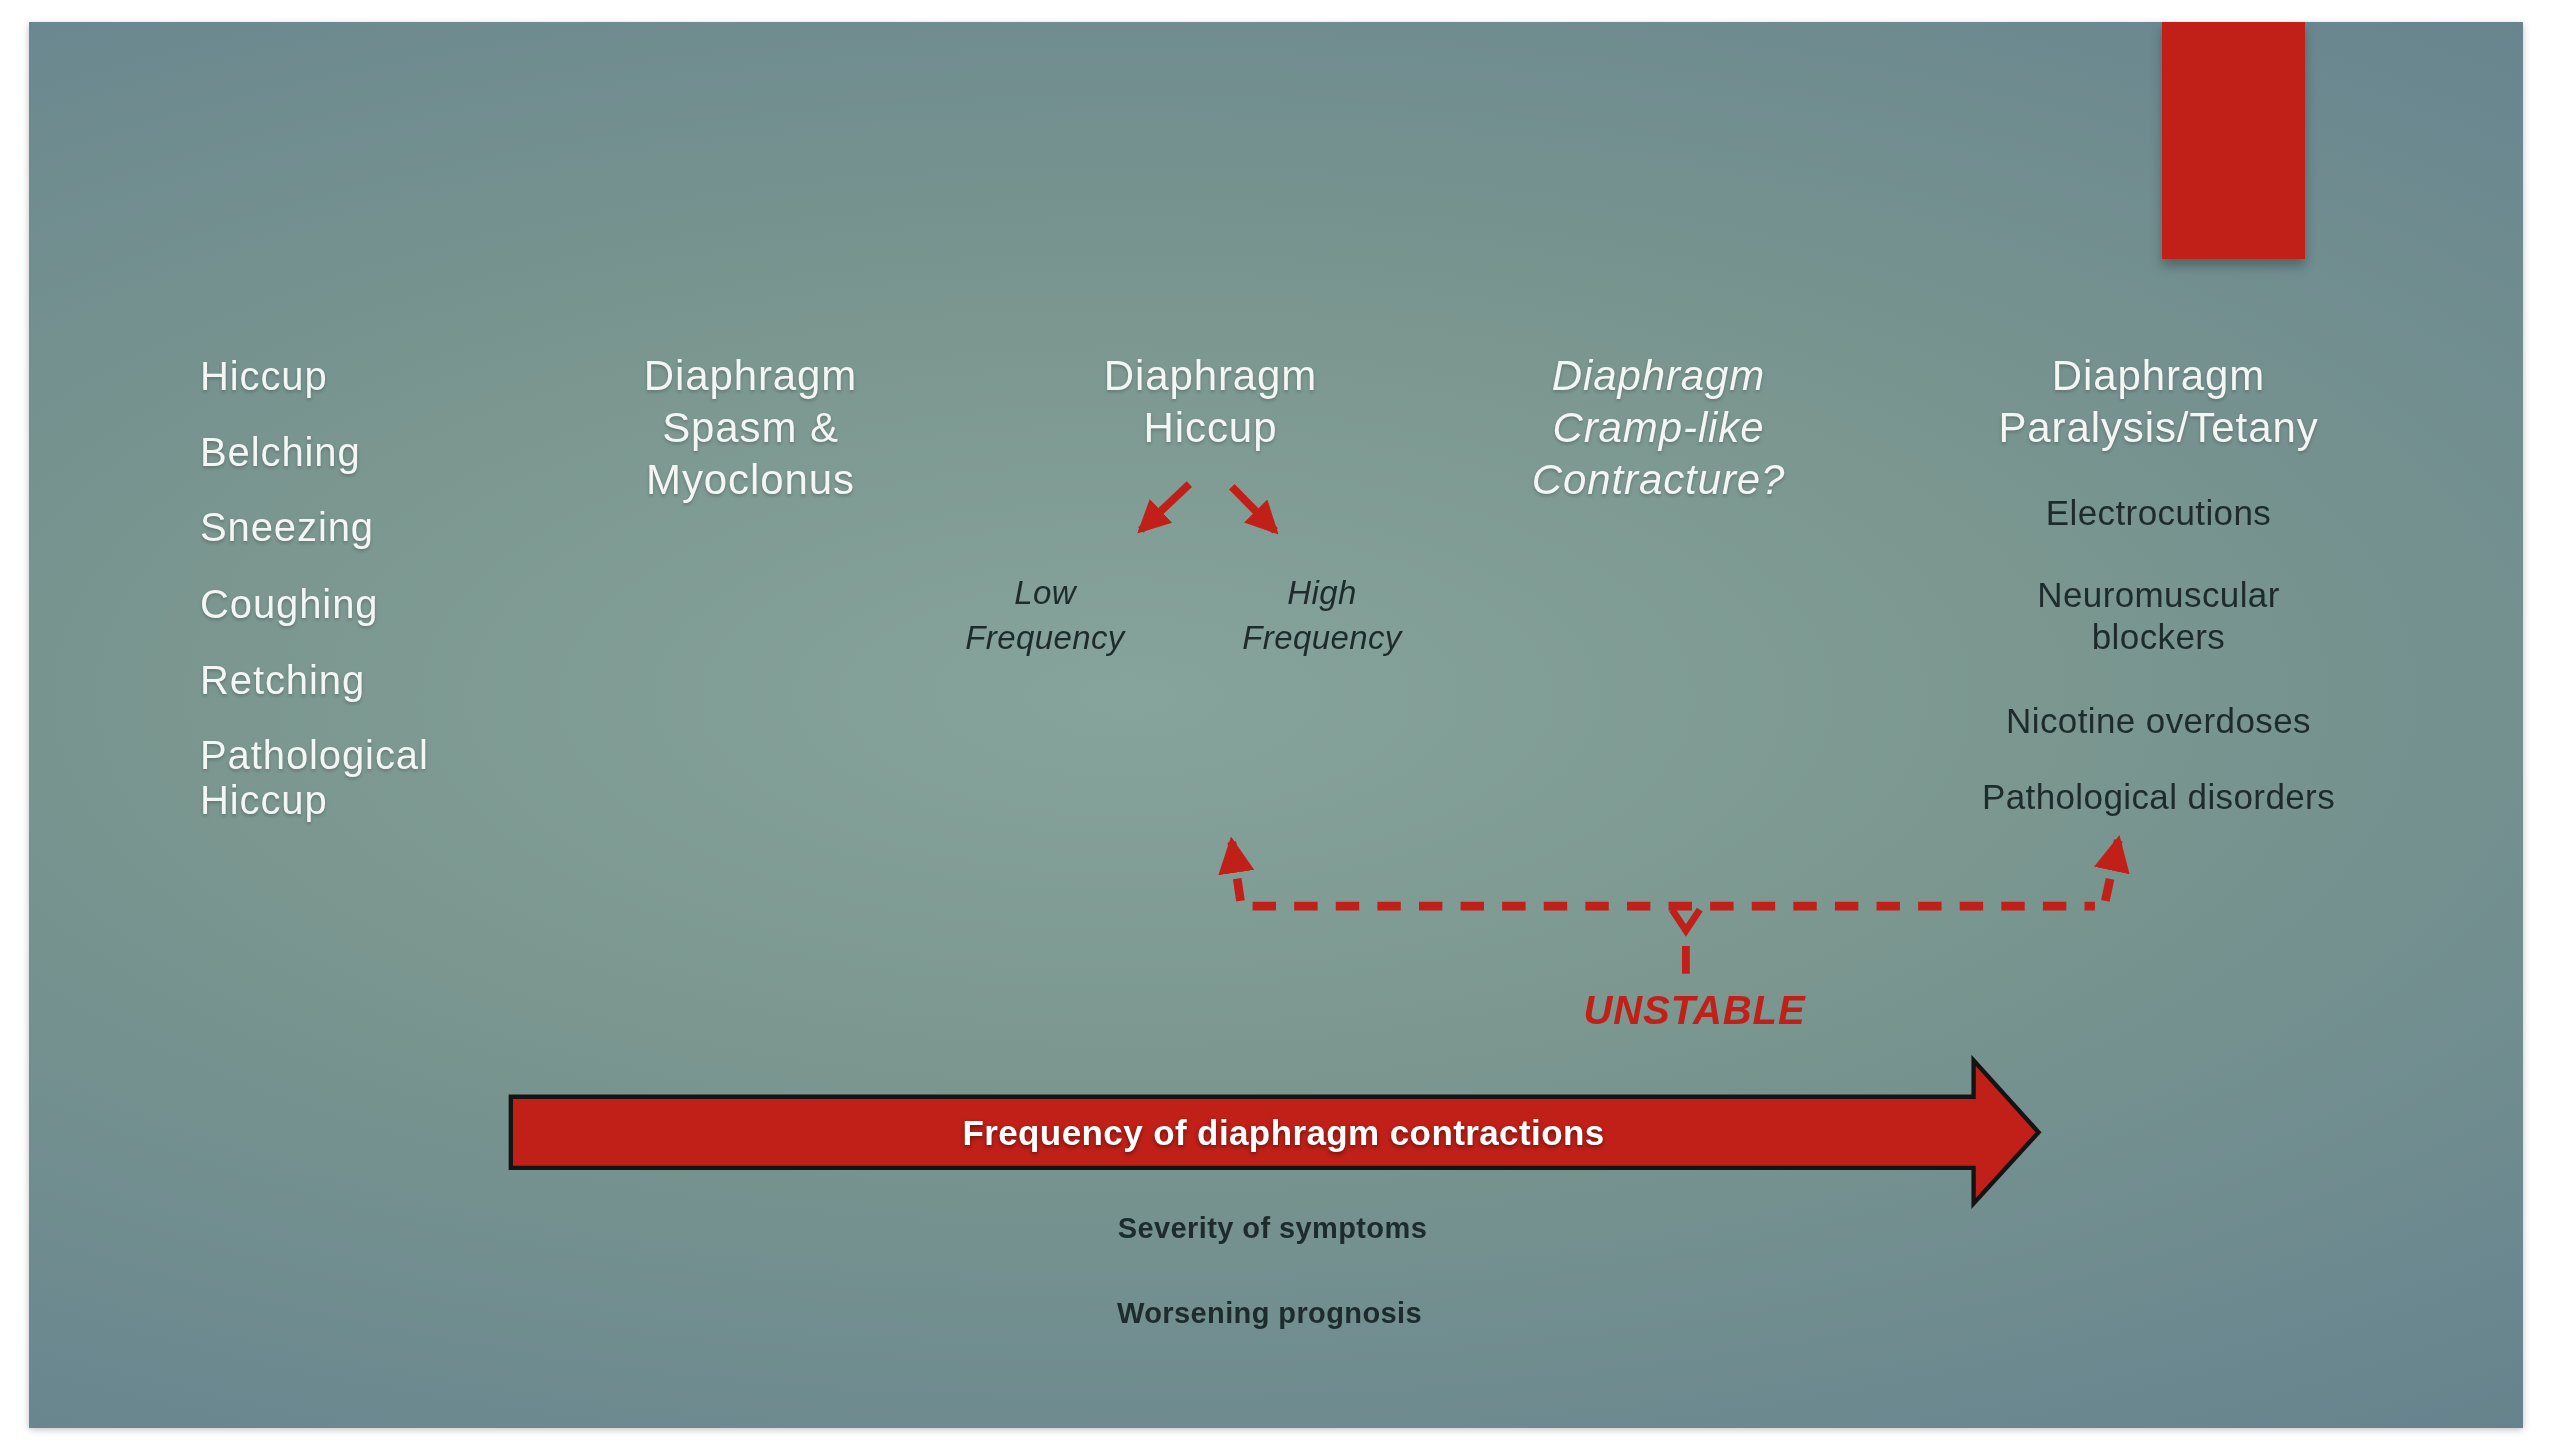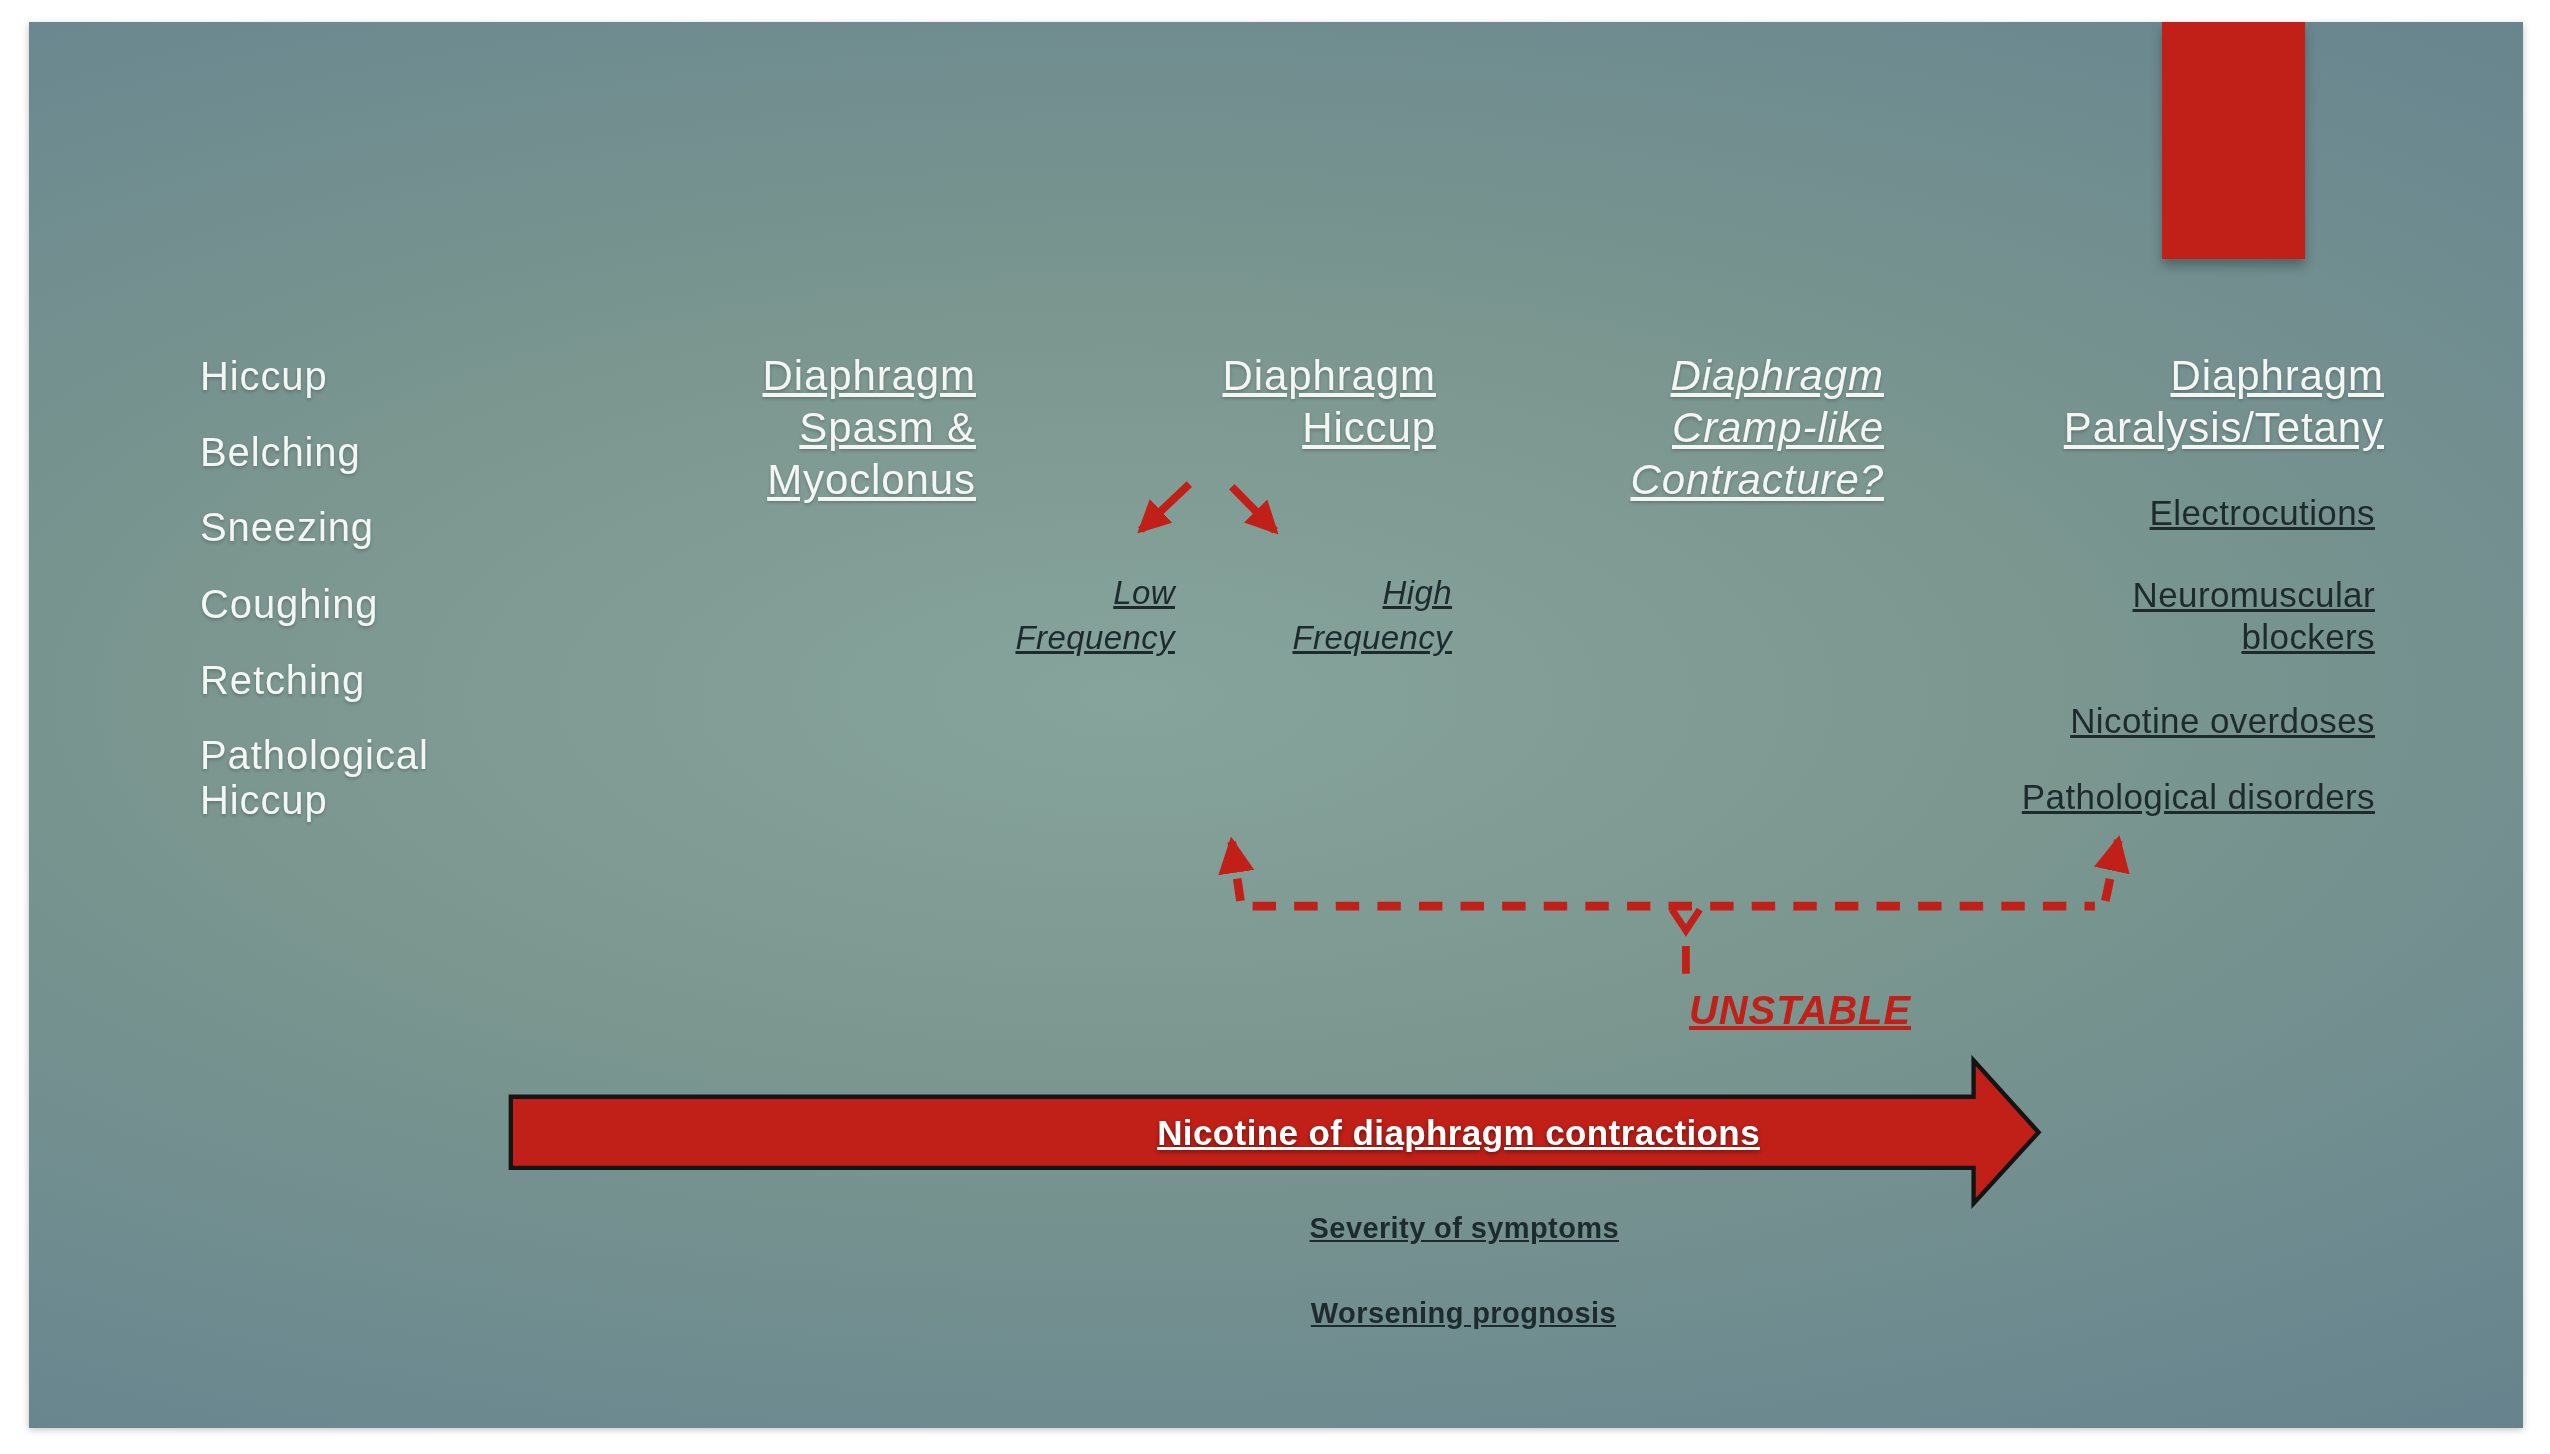--- a/index.html
+++ b/index.html
@@ -22,21 +22,21 @@
     position:absolute;left:29px;top:21.7px;width:2494px;height:1406px;
     background:
       radial-gradient(ellipse 130% 95% at 44% 48%,
         var(--slide-center) 0%, #7a968f 30%, #6a8790 62%, #5f7c87 85%, var(--slide-edge) 100%);
     overflow:hidden;
     box-shadow:0 1.7px 7px rgba(0,0,0,.25);
   }
   .abs{position:absolute;}
   .white{color:var(--light-text);text-shadow:0 1.7px 3.5px rgba(0,0,0,.22);}
   .dark{color:var(--dark-text);}
-  .center{text-align:right;text-decoration:underline;}
+  .center{text-align:center;}
 
   
   .left-item{
     left:171px;width:295px;font-size:40px;line-height:45px;
     letter-spacing:0.9px;font-weight:500;margin-top:19px;
   }
 
   
   .title-col{
     top:328px;width:451px;font-size:42px;line-height:52px;
@@ -147,19 +147,19 @@
     <line x1="2396" y1="1014" x2="2411" y2="944" stroke="#c02018" stroke-width="10" stroke-dasharray="26 20" marker-end="url(#arrowRed)"></line>
 
     <polyline points="1896,1024 1912,1048 1928,1024" fill="none" stroke="#c02018" stroke-width="8"></polyline>
     <line x1="1912" y1="1066" x2="1912" y2="1098" stroke="#c02018" stroke-width="9"></line>
 
     <polygon points="556,1240 2244,1240 2244,1198 2319,1281 2244,1363 2244,1322 556,1322" fill="#c02018" stroke="#141414" stroke-width="5"></polygon>
   </svg>
 
   <div class="abs unstable center">UNSTABLE</div>
 
-  <div class="abs arrow-label center">Nicotine of diaphragm contractions</div>
+  <div class="abs arrow-label center">Frequency of diaphragm contractions</div>
 
   <div class="abs dark below-axis center" style="left:897px;top:1184px">Severity of symptoms</div>
   <div class="abs dark below-axis center" style="left:894px;top:1269px">Worsening prognosis</div>
 
 </div>
 
 
 </body></html>

